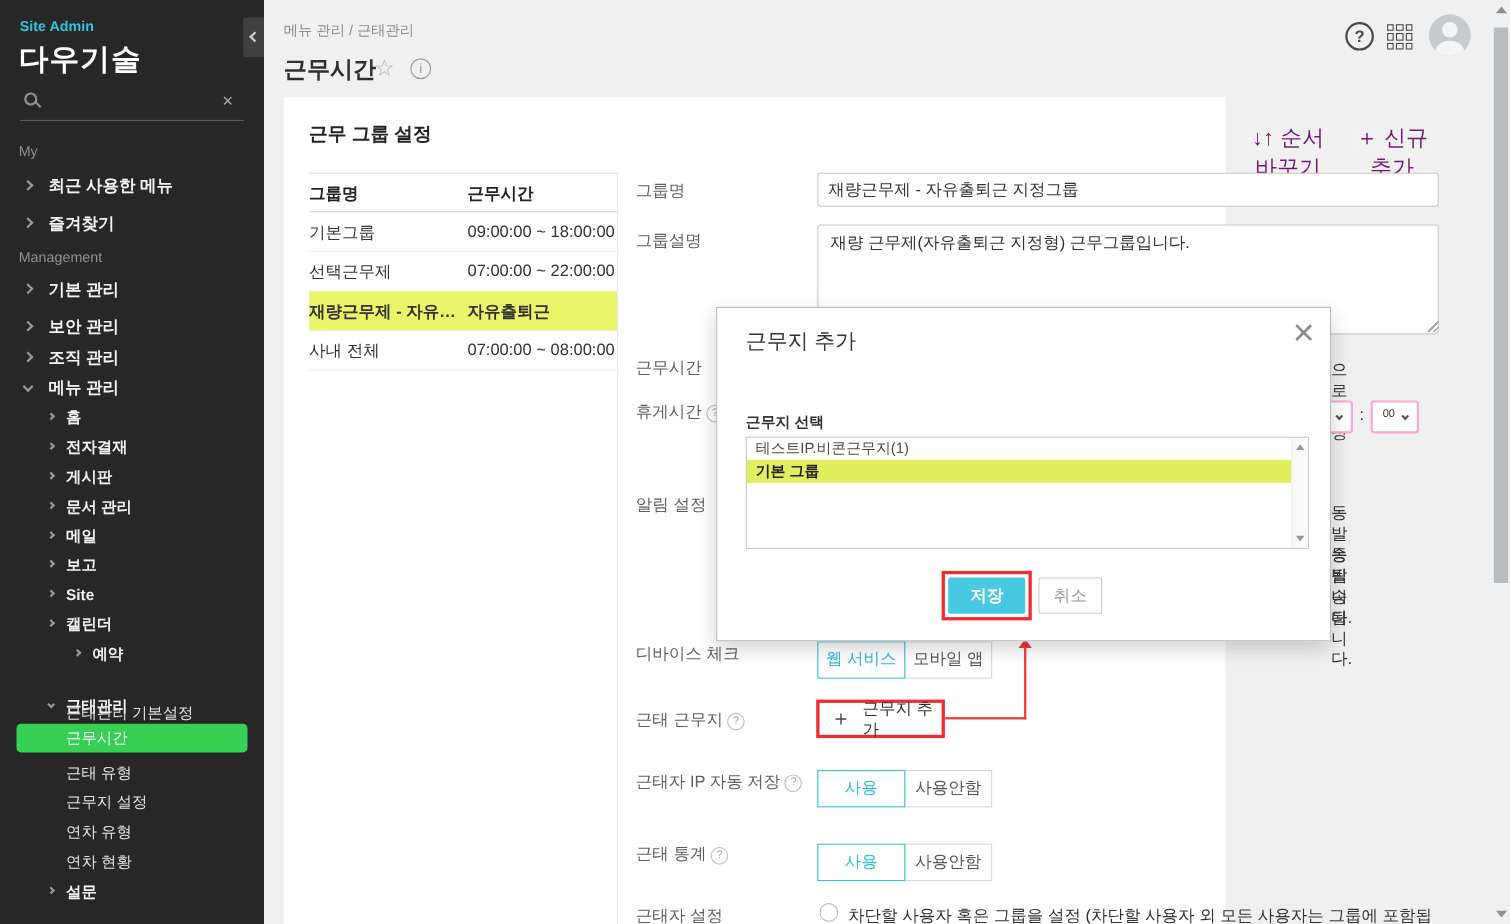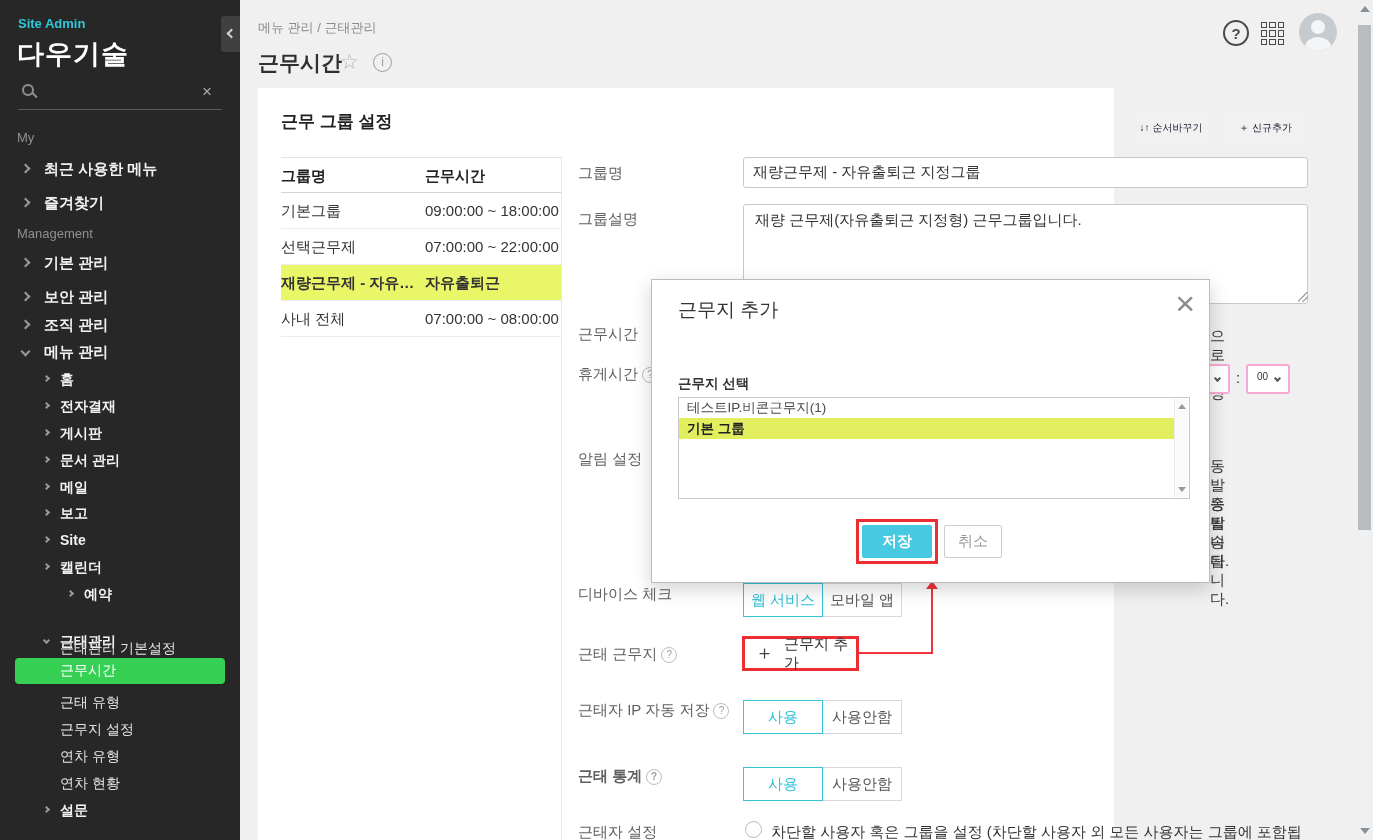--- a/index.html
+++ b/index.html
@@ -40,21 +40,21 @@
   .hdr-help { position:absolute; left:1223px; top:20px; width:26px; height:26px; border:2px solid #4a4a4a; border-radius:50%; color:#4a4a4a; font-size:15px; font-weight:bold; text-align:center; line-height:23px; cursor:pointer; }
   .hdr-grid { position:absolute; left:1261px; top:22px; width:23px; height:23px; display:grid; grid-template-columns:repeat(3,1fr); grid-template-rows:repeat(3,1fr); gap:2px; cursor:pointer; }
   .hdr-grid span { border:1.5px solid #4a4a4a; }
   .avatar { position:absolute; left:1299px; top:13px; width:38px; height:38px; border-radius:50%; background:#c6cbd0; overflow:hidden; cursor:pointer; }
   .avatar::before { content:""; position:absolute; left:12px; top:7px; width:14px; height:14px; border-radius:50%; background:#f4f5f6; }
   .avatar::after { content:""; position:absolute; left:6px; top:24px; width:26px; height:20px; border-radius:50%; background:#f4f5f6; }
 
   
   .card { position:absolute; left:258px; top:88px; width:856px; height:752px; background:#ffffff; }
   .card-title { position:absolute; left:23px; top:22px; font-size:17px; font-weight:bold; color:#222; }
-  .btn-gray { position:absolute; top:24px; height:31px; background:#f1f1f2; border:none; border-radius:3px; font-size:10px; color:#0f172a; cursor:pointer; font-family:inherit; }
+  .btn-gray { position:absolute; top:24px; height:31px; background:#f1f1f2; border:none; border-radius:3px; font-size:20px; color:#701a75; cursor:pointer; font-family:inherit; }
   .btn-reorder { left:874px; width:78px; }
   .btn-add { left:965px; width:85px; }
 
   
   .wtable { position:absolute; left:23px; top:69px; width:280px; }
   .wt-head { display:flex; height:36px; border-top:1px solid #e2e2e2; border-bottom:1px solid #d4d4d4; font-weight:bold; font-size:15px; color:#222; }
   .wt-row { display:flex; height:36px; border-bottom:1px solid #ededed; font-size:15px; color:#333; cursor:pointer; }
   .wt-c1 { width:144px; padding-top:9px; overflow:hidden; white-space:nowrap; }
   .wt-c2 { width:136px; padding-top:9px; white-space:nowrap; }
   .wt-row.sel { background:#e9f667; font-weight:bold; }
@@ -296,21 +296,21 @@
     <div class="arrow-h"></div>
     <div class="arrow-v"></div>
     <div class="arrow-head"></div>
 
     <div class="flabel" style="top:613px;"><span>근태자 IP 자동 저장</span><span class="qmark">?</span></div>
     <div class="toggle" style="left:485px; top:612px;">
       <div class="tg on">사용</div>
       <div class="tg off">사용안함</div>
     </div>
 
-    <div class="flabel" style="top:679px;font-weight:bold;"><span>근태 통계</span><span class="qmark">?</span></div>
+    <div class="flabel" style="top:679px;"><span>근태 통계</span><span class="qmark">?</span></div>
     <div class="toggle" style="left:485px; top:679px;">
       <div class="tg on">사용</div>
       <div class="tg off">사용안함</div>
     </div>
 
     <div class="flabel" style="top:735px;">근태자 설정</div>
     <div class="radio" style="left:487px; top:733px;"></div>
     <div class="partial-txt" style="left:513px; top:735px; width:540px;">차단할 사용자 혹은 그룹을 설정 (차단할 사용자 외 모든 사용자는 그룹에 포함됩니다.)</div>
   </div>
 

